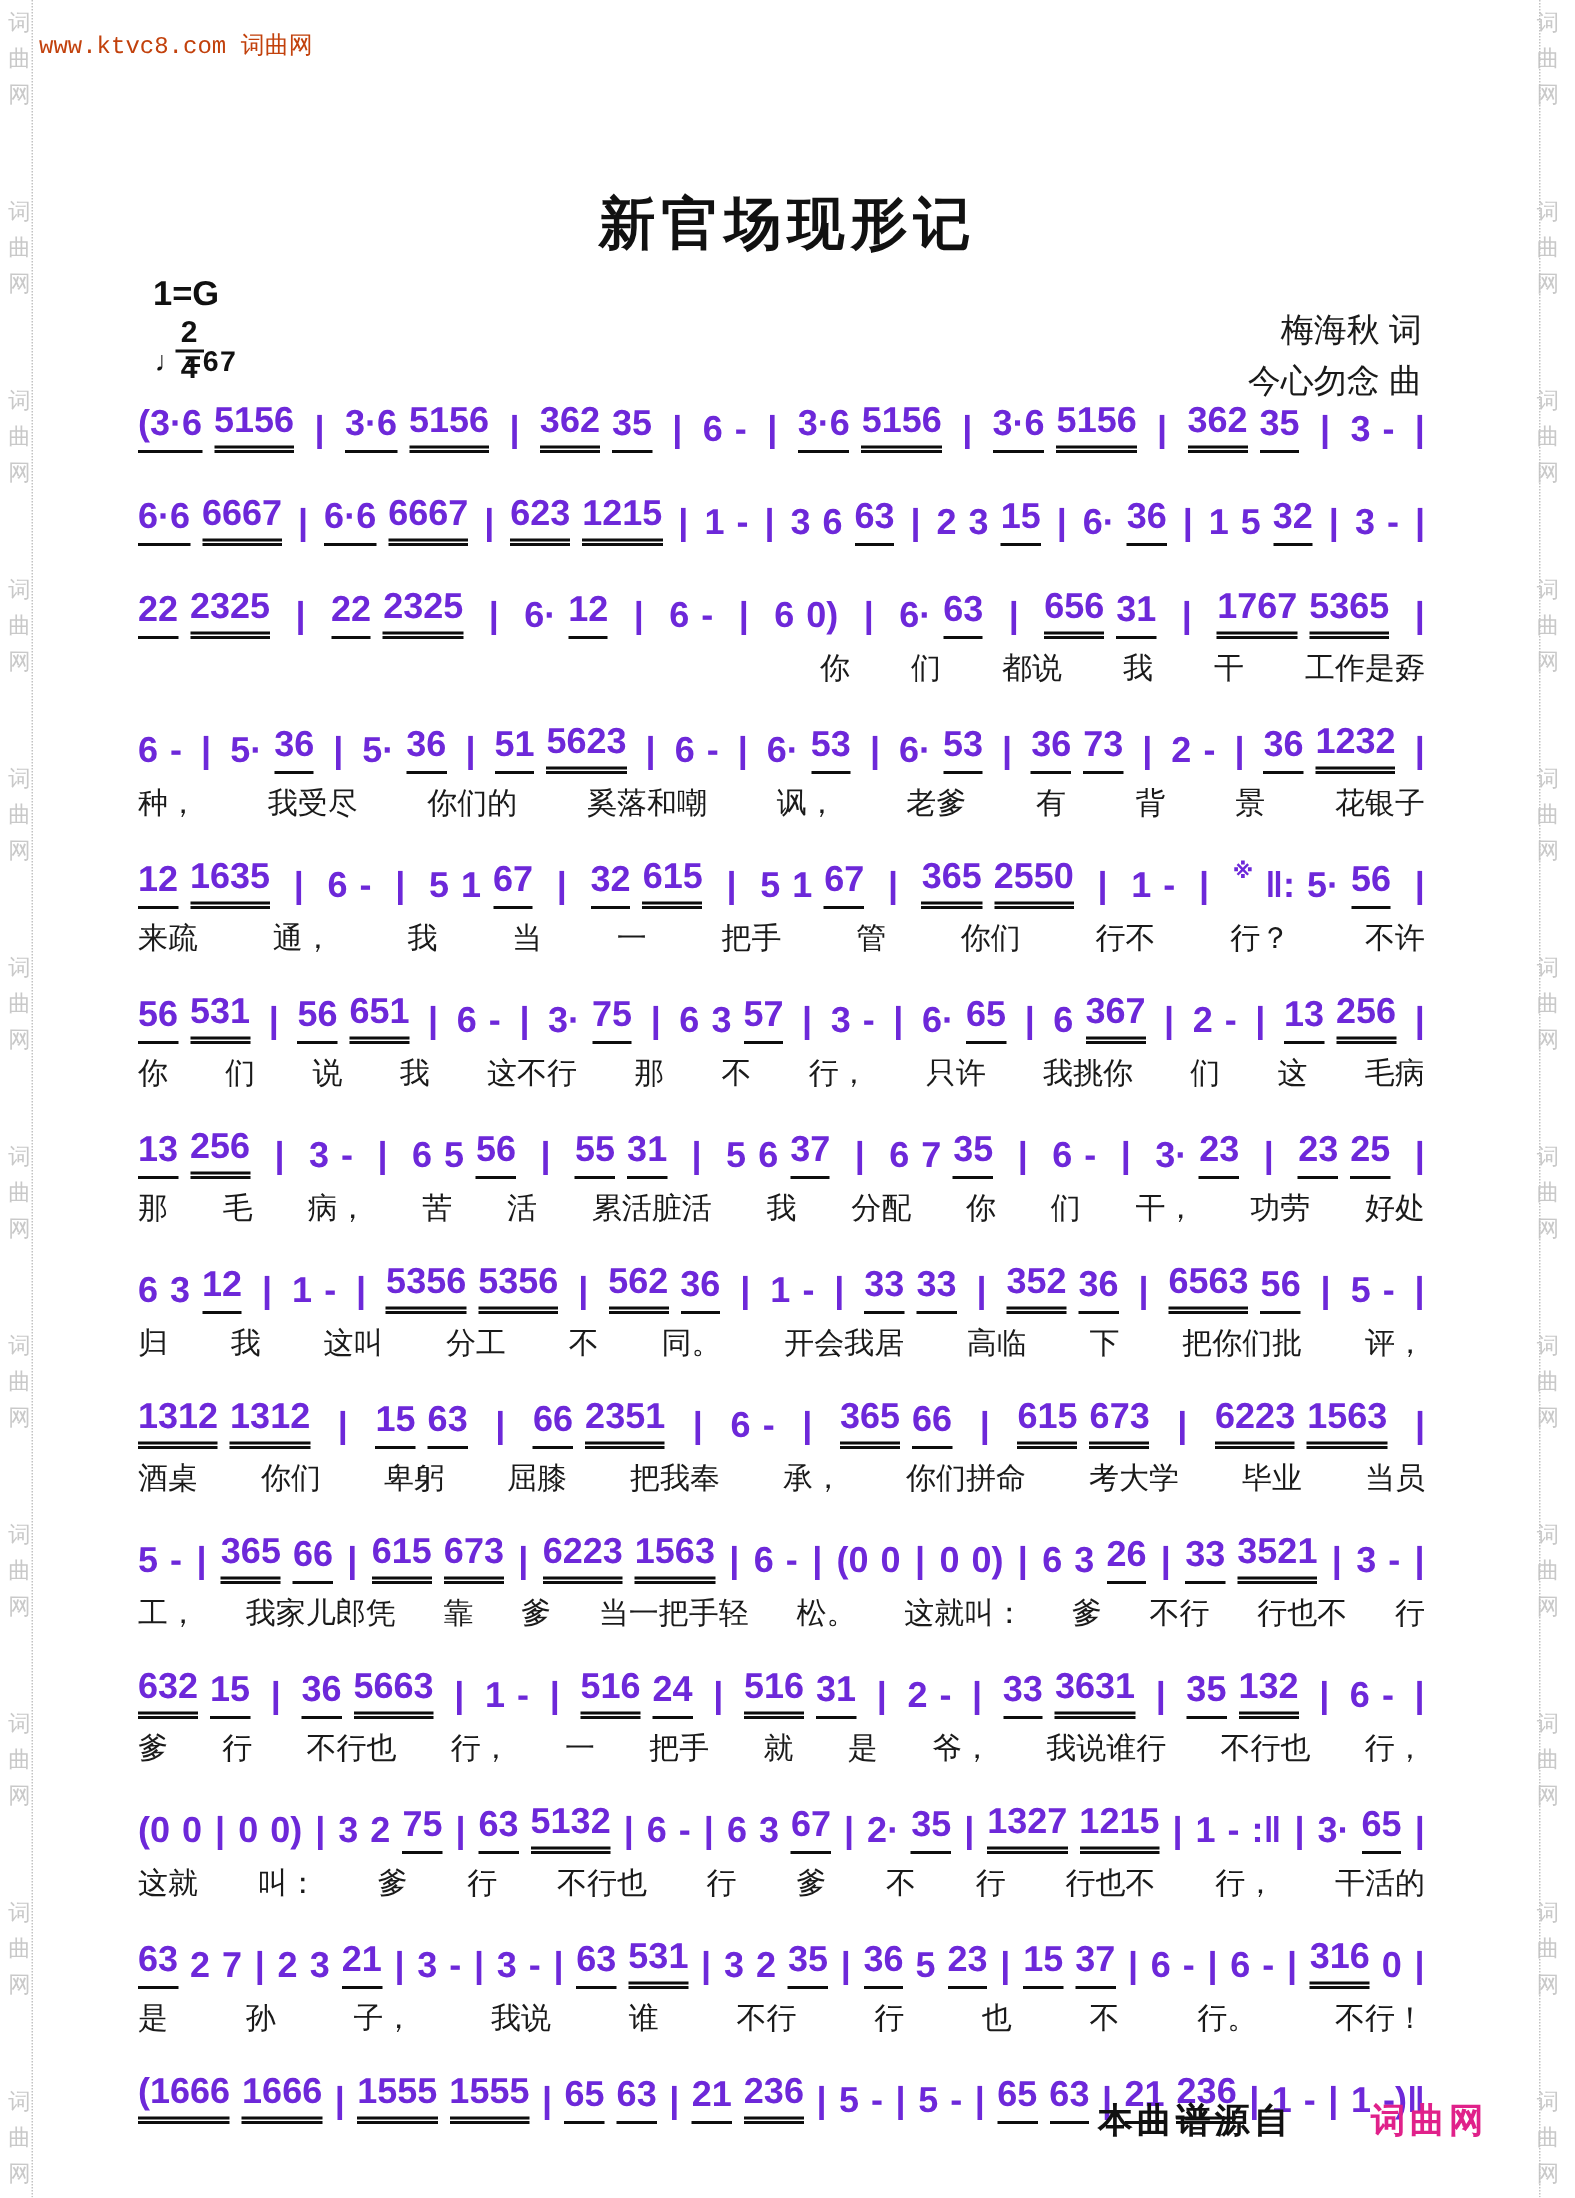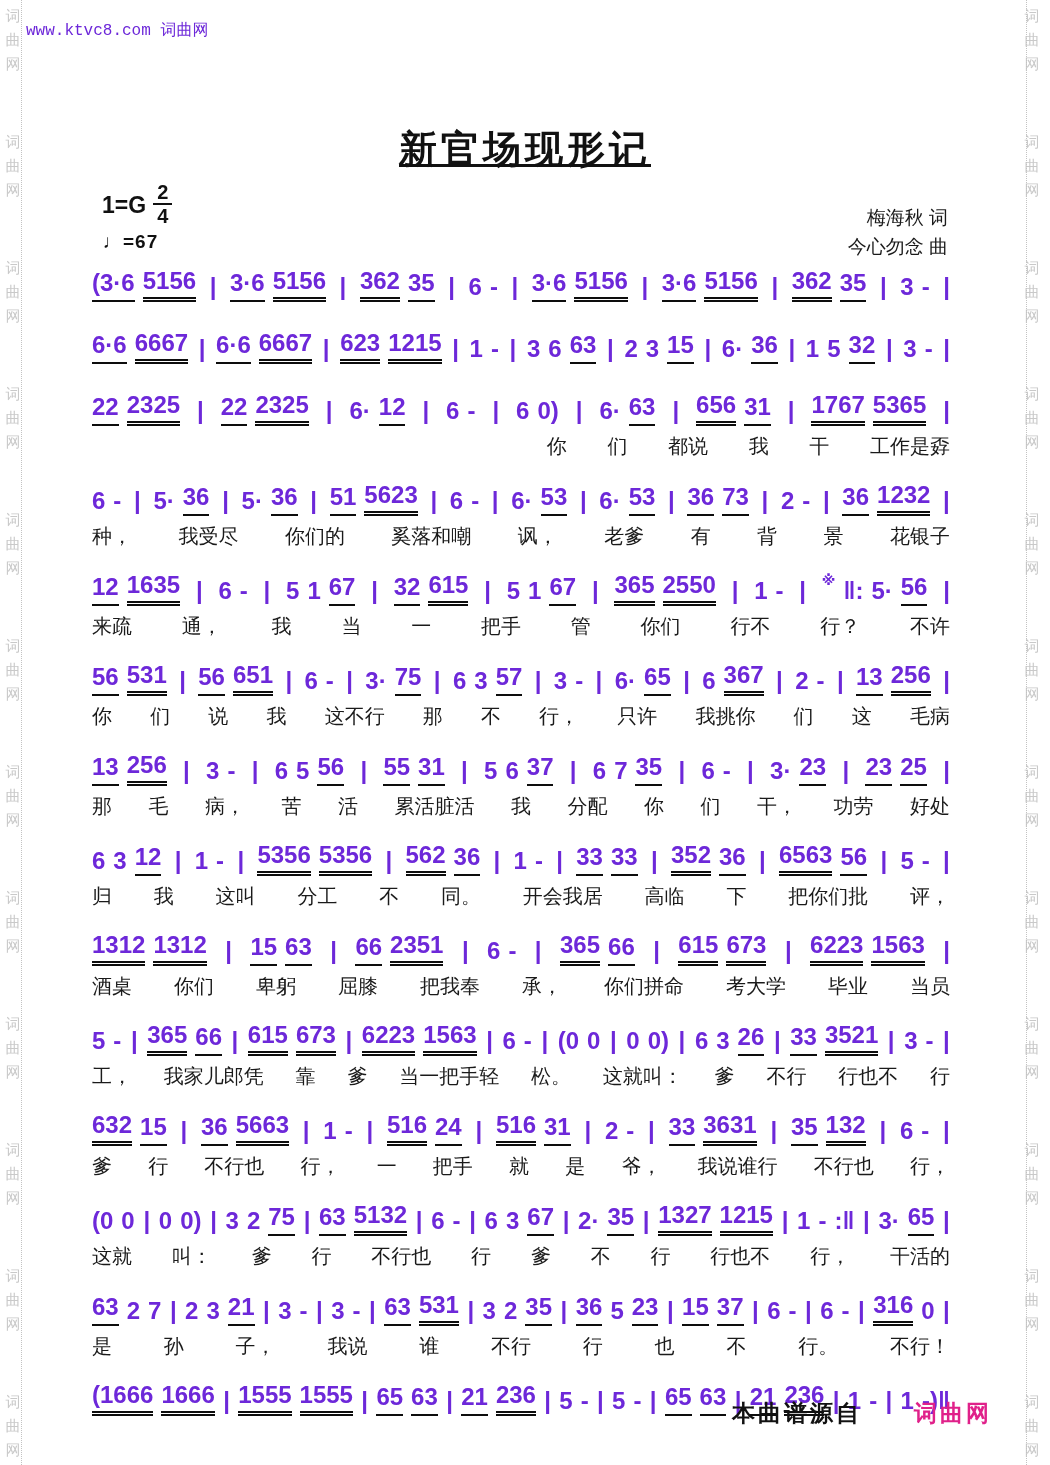--- a/index.html
+++ b/index.html
@@ -8,30 +8,30 @@
   
   .side-col{position:absolute;top:0;bottom:0;width:20px;display:flex;flex-direction:column;
             justify-content:space-between;padding:8px 0;box-sizing:border-box;}
   .side-col.left{left:3px;} .side-col.right{right:8px;}
   .wm-group{display:flex;flex-direction:column;gap:9px;}
   .wm-group span{font-size:15px;color:#c9c9c9;line-height:1;text-align:center;}
   .vline{position:absolute;top:0;bottom:0;width:0;border-left:1px dotted #c2c2c2;}
   .vline.left{left:21px;} .vline.right{left:1026px;}
   
   .top-wm{position:absolute;left:26px;top:20px;font-family:"Liberation Mono","DejaVu Sans Mono",monospace;
-          font-size:16px;color:#6d28d9;}
+          font-size:16px;color:#c2410c;}
   .title{position:absolute;top:124px;left:0;width:100%;text-align:center;font-size:38px;
-         font-weight:bold;letter-spacing:4px;text-decoration:underline;}
+         font-weight:bold;letter-spacing:4px;}
   .keysig{position:absolute;left:102px;top:182px;display:flex;align-items:center;gap:3px;
-          font-size:23px;font-weight:bold;}
+          font-size:23px;font-weight:bold;flex-direction:column;}
   .frac{display:inline-flex;flex-direction:column;align-items:center;margin-left:4px;}
   .frac .ft{display:block;font-size:20px;line-height:1.05;border-bottom:2px solid #111;padding:0 4px;}
   .frac .fb{display:block;font-size:20px;line-height:1.15;padding:0 4px;}
   .tempo{position:absolute;left:103px;top:231px;font-size:19px;font-weight:bold;letter-spacing:1px;}
-  .credits{position:absolute;top:203px;right:102px;text-align:right;font-size:19px;line-height:1.55;color:#1a1a1a;}
+  .credits{position:absolute;top:203px;right:102px;text-align:right;font-size:22px;line-height:1.55;color:#1a1a1a;}
   
   .score{position:absolute;left:92px;top:266px;width:858px;}
   .system{margin-bottom:22px;}
   .system.nolyr{margin-bottom:26px;}
   .notes{display:flex;justify-content:space-between;align-items:flex-end;
          font-weight:bold;font-size:24px;line-height:1.25;color:#6d28d9;}
   .measure{display:inline-flex;align-items:flex-end;gap:8px;white-space:pre;}
   .tk{display:inline-block;}
   .sgl{border-bottom:2px solid #0d0d0d;padding-bottom:2px;}
   .dbl{border-bottom:5px double #0d0d0d;padding-bottom:1px;}

